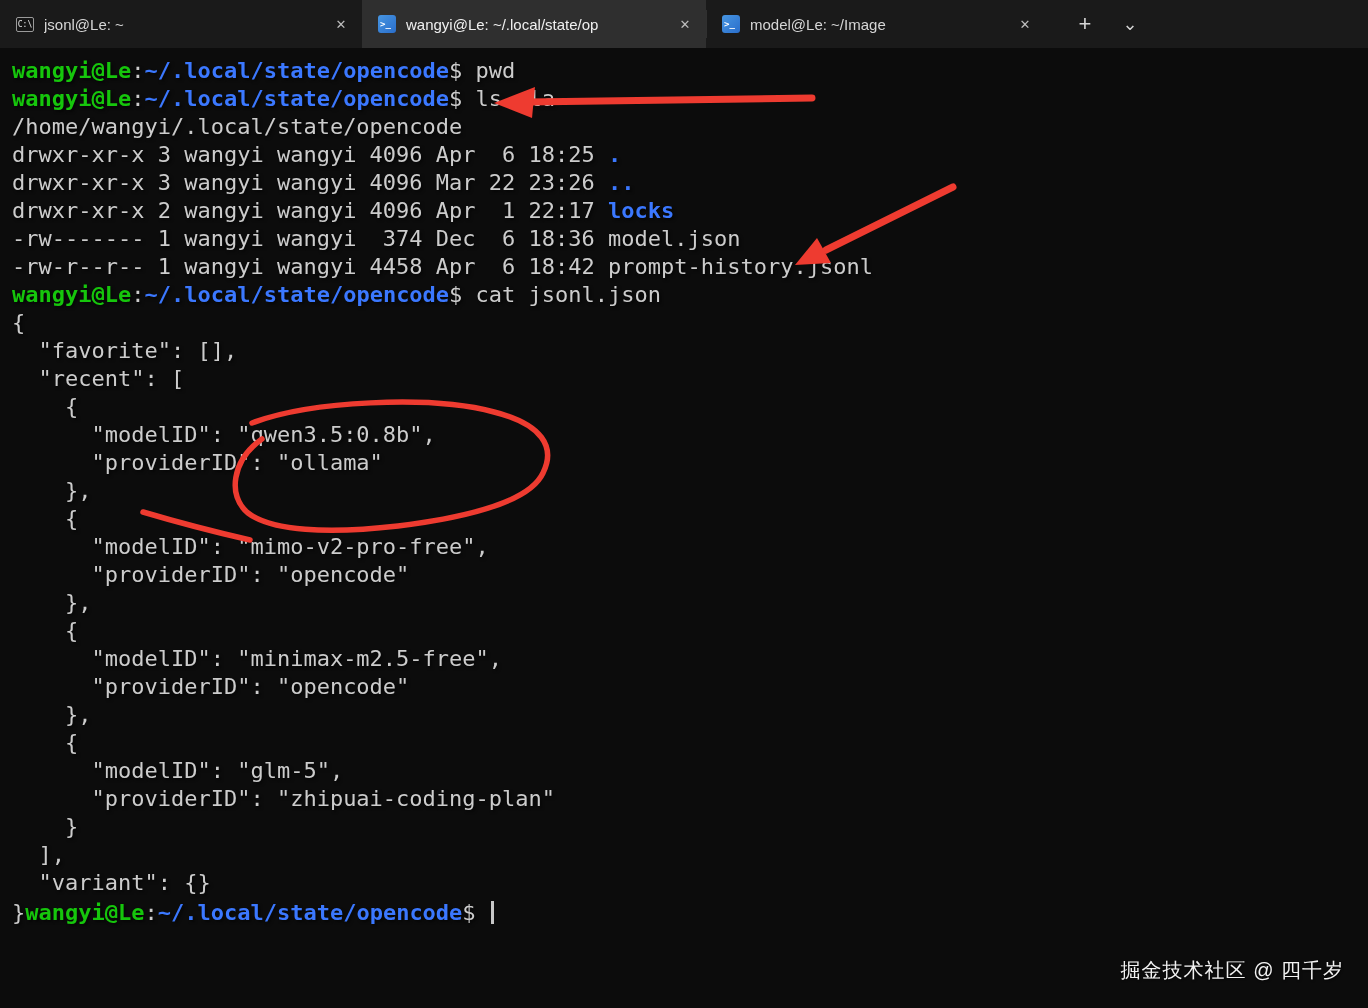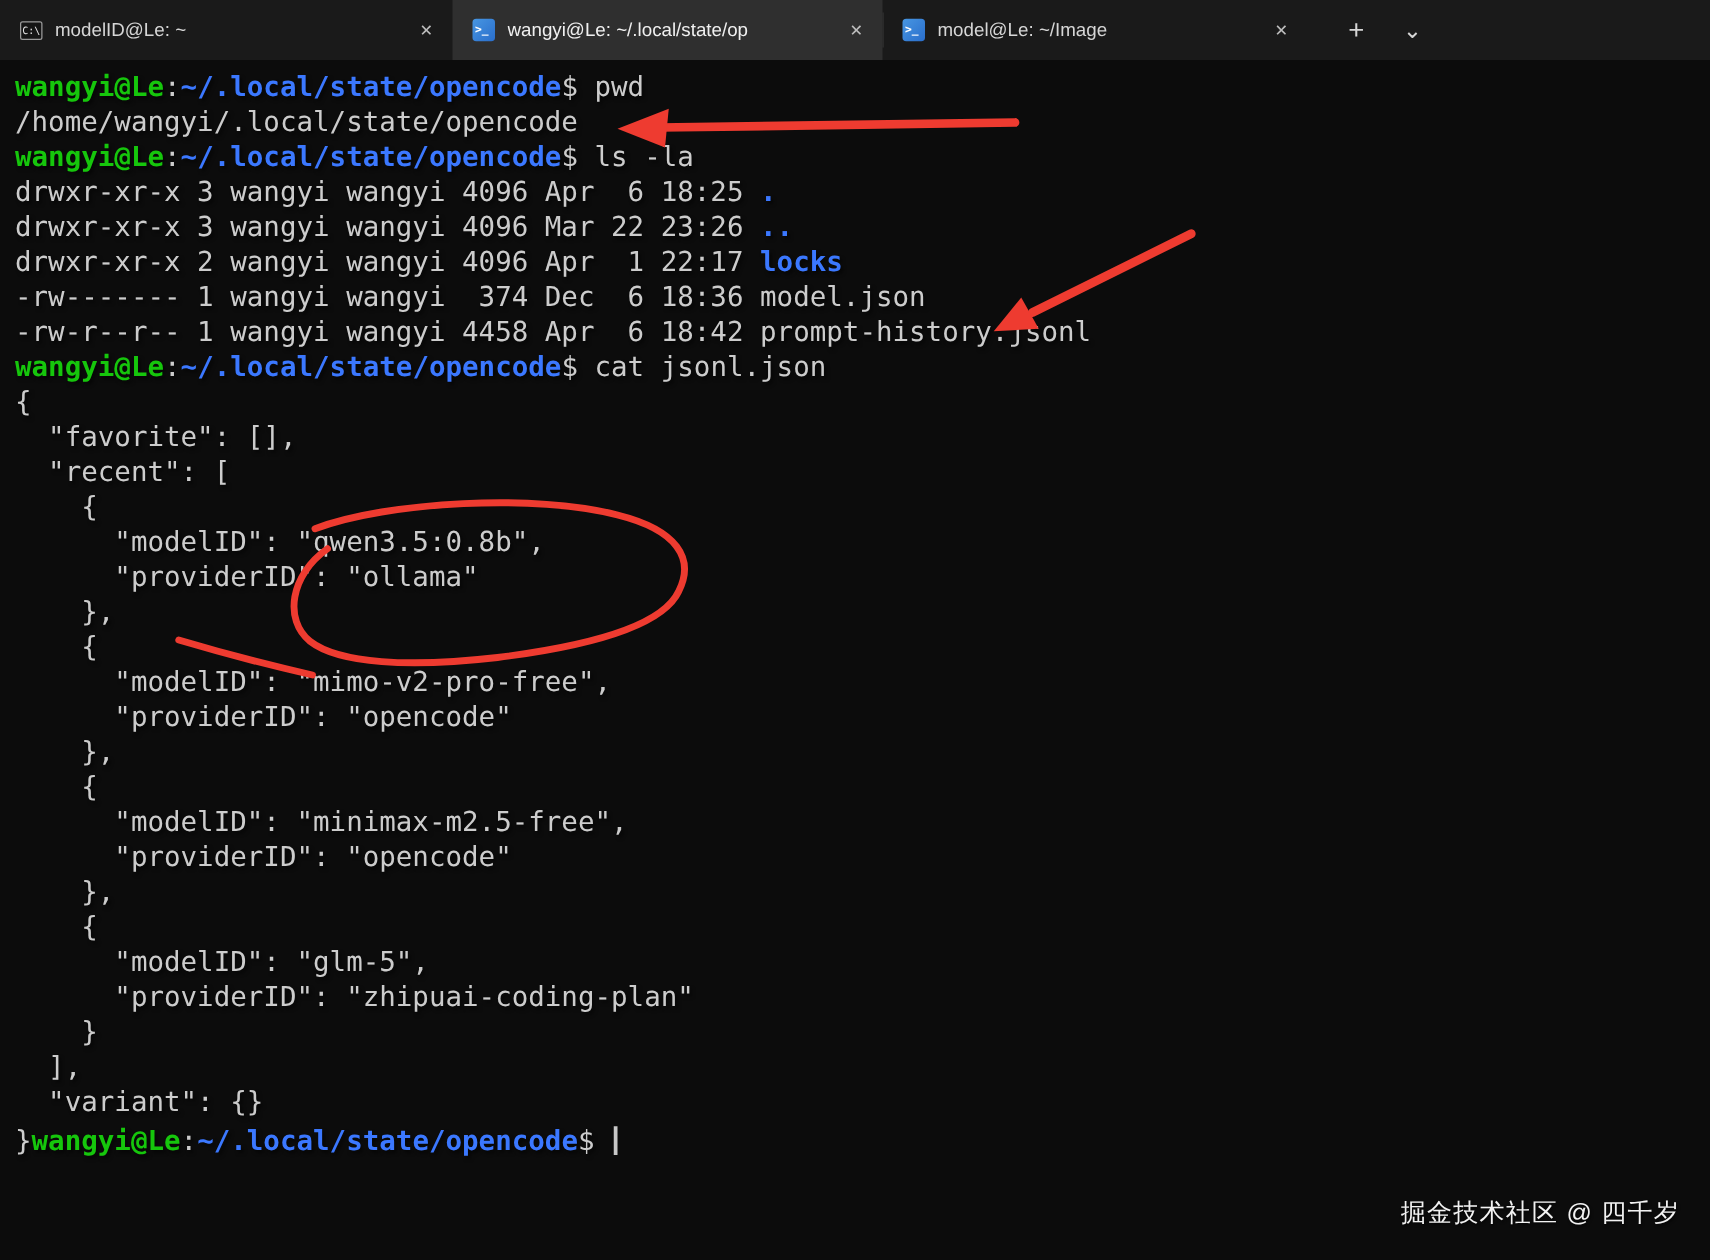--- a/index.html
+++ b/index.html
@@ -153,42 +153,42 @@
   }
 </style>
 </head>
 <body>
 
 <div class="window">
 
   <div class="tabbar">
     <div class="tab">
       <span class="icon-cmd">C:\</span>
-      <span class="tab-title">modelID@Le: ~</span>
+      <span class="tab-title">jsonl@Le: ~</span>
       <button class="tab-close">✕</button>
     </div>
     <div class="tab active">
       <span class="icon-term">&gt;_</span>
       <span class="tab-title">wangyi@Le: ~/.local/state/op</span>
       <button class="tab-close">✕</button>
     </div>
     <div class="tab">
       <span class="icon-term">&gt;_</span>
       <span class="tab-title">model@Le: ~/Image</span>
       <button class="tab-close">✕</button>
     </div>
     <button class="newtab">+</button>
     <button class="dropdown">⌄</button>
   </div>
 
   <div class="terminal">
     <div id="term-out">
         <div class="tline"><span class="seg-green">wangyi@Le</span><span class="seg-fg">:</span><span class="seg-blue">~/.local/state/opencode</span><span class="seg-fg">$ pwd</span></div>
+        <div class="tline"><span class="seg-green">wangyi@Le</span><span class="seg-fg">:</span><span class="seg-blue">~/.local/state/opencode</span><span class="seg-fg">$ ls -la</span></div>
         <div class="tline"><span class="seg-fg">/home/wangyi/.local/state/opencode</span></div>
-        <div class="tline"><span class="seg-green">wangyi@Le</span><span class="seg-fg">:</span><span class="seg-blue">~/.local/state/opencode</span><span class="seg-fg">$ ls -la</span></div>
         <div class="tline"><span class="seg-fg">drwxr-xr-x 3 wangyi wangyi 4096 Apr  6 18:25 </span><span class="seg-blue">.</span></div>
         <div class="tline"><span class="seg-fg">drwxr-xr-x 3 wangyi wangyi 4096 Mar 22 23:26 </span><span class="seg-blue">..</span></div>
         <div class="tline"><span class="seg-fg">drwxr-xr-x 2 wangyi wangyi 4096 Apr  1 22:17 </span><span class="seg-blue">locks</span></div>
         <div class="tline"><span class="seg-fg">-rw------- 1 wangyi wangyi  374 Dec  6 18:36 model.json</span></div>
         <div class="tline"><span class="seg-fg">-rw-r--r-- 1 wangyi wangyi 4458 Apr  6 18:42 prompt-history.jsonl</span></div>
         <div class="tline"><span class="seg-green">wangyi@Le</span><span class="seg-fg">:</span><span class="seg-blue">~/.local/state/opencode</span><span class="seg-fg">$ cat jsonl.json</span></div>
         <div class="tline"><span class="seg-fg">{</span></div>
         <div class="tline"><span class="seg-fg">  "favorite": [],</span></div>
         <div class="tline"><span class="seg-fg">  "recent": [</span></div>
         <div class="tline"><span class="seg-fg">    {</span></div>

